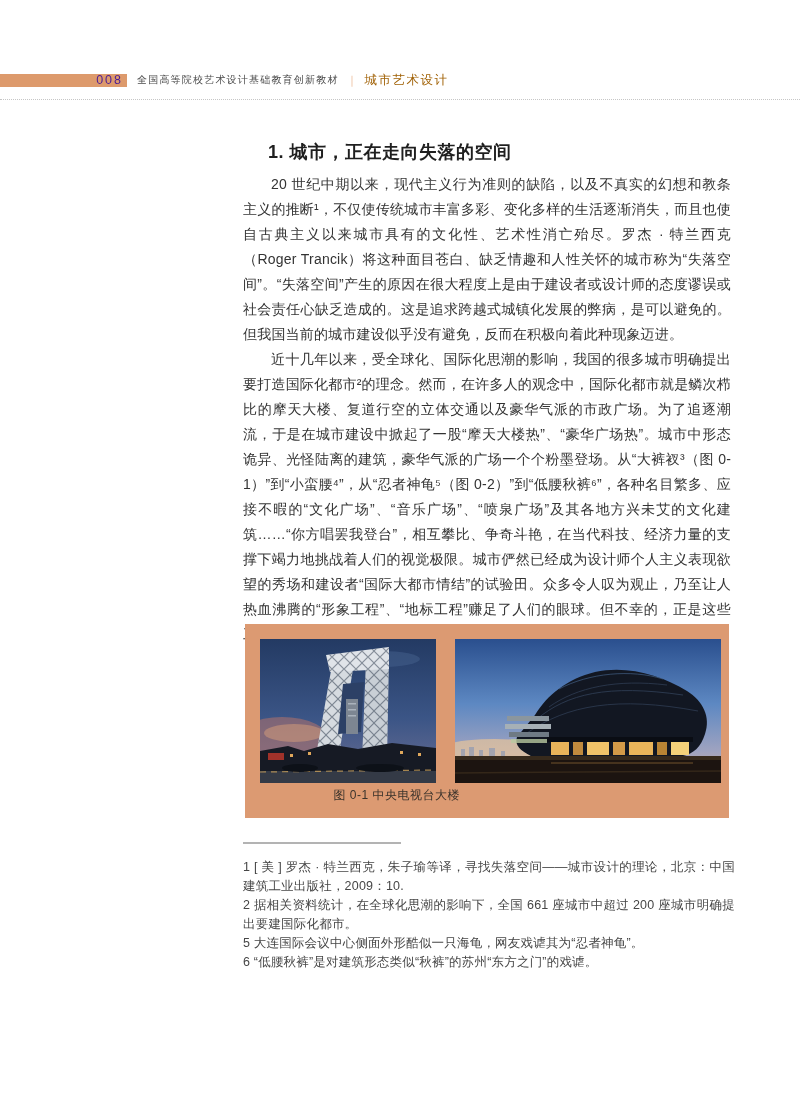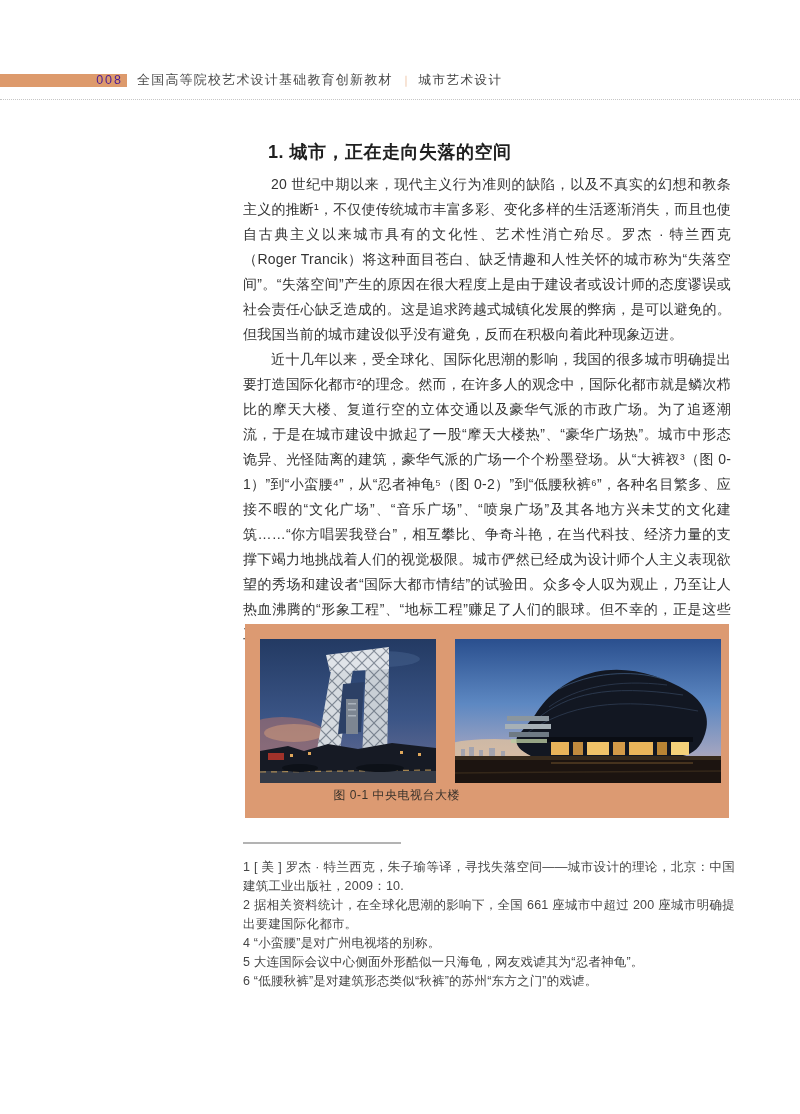--- a/index.html
+++ b/index.html
@@ -15,23 +15,23 @@
     background:#DD9A6C;
   }
   .page-num {
     position:absolute; right:4px; top:0; height:13px; line-height:13px;
     color:#4c1d95; font-size:12.5px; letter-spacing:2px; font-weight:400;
   }
   .header-titles {
     position:absolute; left:137px; top:71px; height:18px;
     display:flex; align-items:center; white-space:nowrap;
   }
-  .series-title { font-size:13px; color:#4b4b4b; letter-spacing:1.2px; }
+  .series-title { font-size:10px; color:#4b4b4b; letter-spacing:1.2px; }
   .header-divider { font-size:11px; color:#EBB894; margin:0 7px 0 8px; }
-  .book-title { font-size:12.5px; color:#404040; letter-spacing:1.5px; }
+  .book-title { font-size:12.5px; color:#a16207; letter-spacing:1.5px; }
   .dotted-rule {
     position:absolute; left:0; top:99px; width:800px; height:0;
     border-top:1px dotted #c6c6c6;
   }
 
   
   .main { position:absolute; left:243px; top:140px; width:488px; }
   .section-heading {
     margin:0 0 8px 0; padding-left:25px;
     font-size:18px; font-weight:bold; color:#1f1f1f; letter-spacing:0.5px;
@@ -186,18 +186,17 @@
         <path d="M0,134 L266,132" stroke="#3a2c1c" stroke-width="1.5" opacity="0.8"></path>
       </svg>
     </div>
 
   </div>
 
   <div class="footnote-rule"></div>
   <div class="footnotes">
     <p>1 [ 美 ] 罗杰 · 特兰西克，朱子瑜等译，寻找失落空间——城市设计的理论，北京：中国建筑工业出版社，2009：10.</p>
     <p>2 据相关资料统计，在全球化思潮的影响下，全国 661 座城市中超过 200 座城市明确提出要建国际化都市。</p>
-    <p>4 “小蛮腰”是对广州电视塔的别称。</p>
     <p>5 大连国际会议中心侧面外形酷似一只海龟，网友戏谑其为“忍者神龟”。</p>
     <p>6 “低腰秋裤”是对建筑形态类似“秋裤”的苏州“东方之门”的戏谑。</p>
   </div>
 
 </div>
 
 </body></html>

